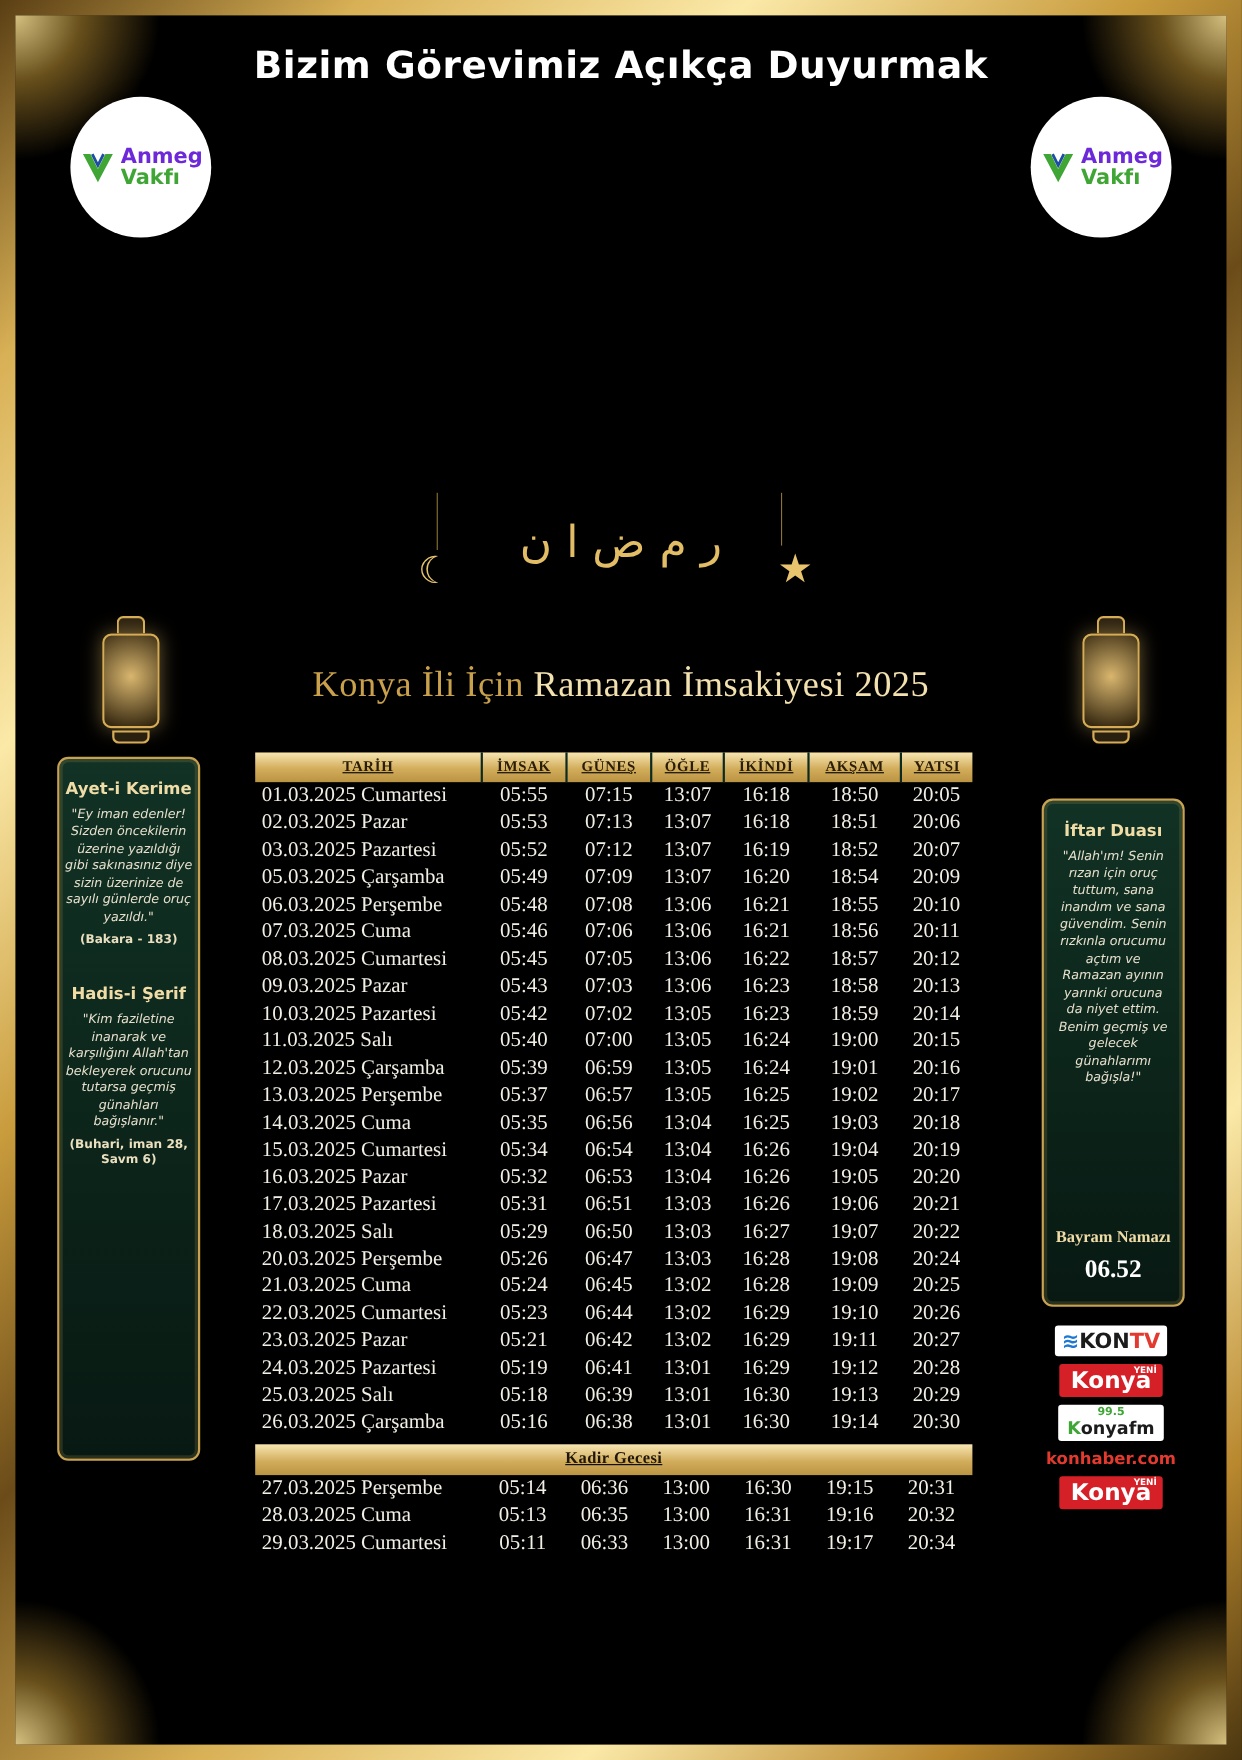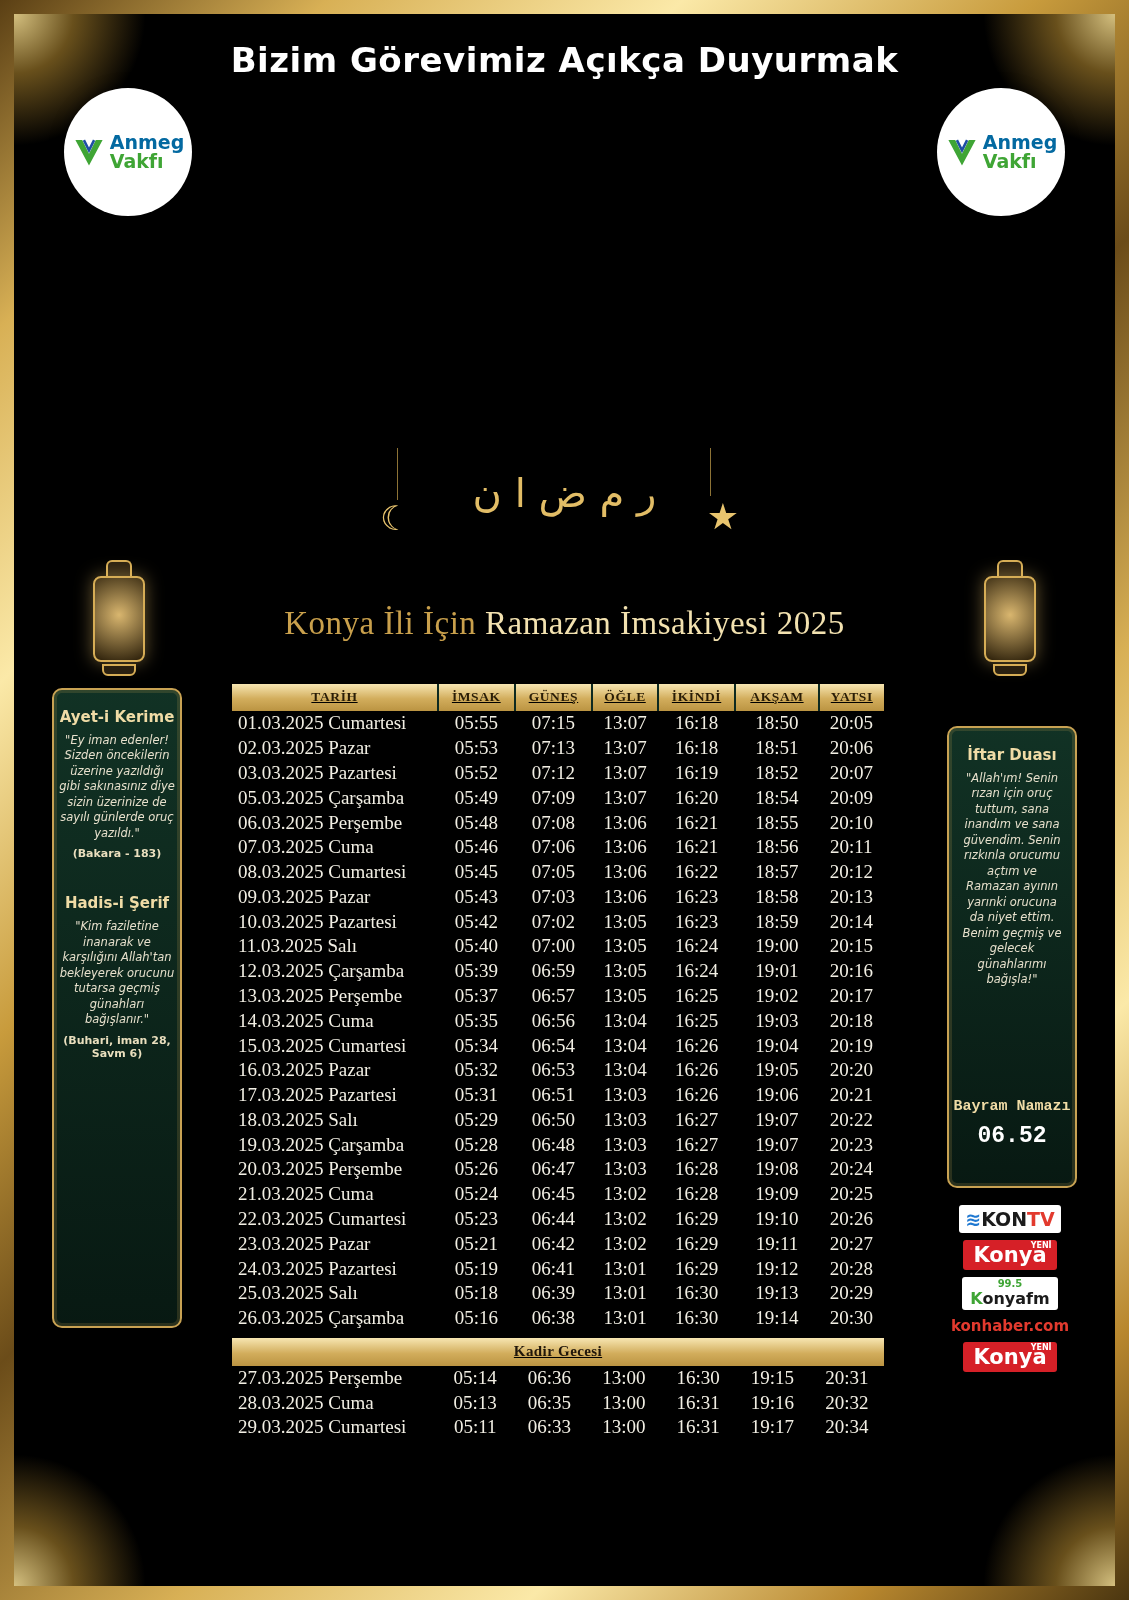--- a/index.html
+++ b/index.html
@@ -112,21 +112,21 @@
     background:#fff; z-index:10;
     display:flex; align-items:center; justify-content:center;
     box-shadow:0 0 14px rgba(0,0,0,.5);
   }
   .logo.left { top:88px; left:64px; }
   .logo.right { top:88px; right:64px; }
   .logo-inner { display:flex; align-items:center; gap:4px; }
   .logo-mark { width:34px; height:34px; position:relative; }
   .logo-mark svg { width:34px; height:34px; display:block; }
   .logo-text { line-height:1.0; font-family:"DejaVu Sans", sans-serif; font-weight:bold; font-size:19px; }
-  .logo-text .l1 { color:#0369a1; }
+  .logo-text .l1 { color:#6d28d9; }
   .logo-text .l2 { color:#3fa535; }
 
   
   .ornament {
     position:absolute; top:470px; left:50%; transform:translateX(-50%);
     width:320px; text-align:center; color:#e2bd66; z-index:8;
   }
   .ornament .calli { font-size:40px; letter-spacing:2px; font-family:"DejaVu Sans", sans-serif; }
   .moon {
     position:absolute; left:380px; top:498px; z-index:8; color:#e8c46e; font-size:34px;
@@ -213,21 +213,21 @@
     font-family:"DejaVu Sans", sans-serif;
     font-size:11.5px; line-height:1.35; color:#e7e0cc; font-style:italic;
   }
   .sidebox .src {
     font-family:"DejaVu Sans", sans-serif;
     font-size:11px; font-weight:bold; color:#eadfbe; margin-top:6px;
   }
   #left-box { left:52px; top:688px; width:130px; height:640px; padding:18px 4px; }
   #left-box .blockA { margin-bottom:34px; }
   #right-box { right:52px; top:726px; width:130px; height:462px; padding:18px 10px; }
-  .bayram { margin-top:8px; font-family:Liberation Mono, monospace; }
+  .bayram { margin-top:26px; font-family:Liberation Serif, serif; }
   .bayram .t { font-weight:bold; font-size:15px; color:#f0dca6; line-height:1.25; }
   .bayram .v { font-weight:bold; font-size:23px; color:#ffffff; margin-top:6px; }
 
   
   .media { position:absolute; right:44px; top:1205px; width:150px; z-index:9; text-align:center; }
   .media > div { margin-bottom:7px; }
   .m-kontv {
     background:#fff; border-radius:3px; padding:3px 6px;
     font-family:"DejaVu Sans", sans-serif; font-weight:bold; font-size:19px; color:#1b1b1b;
     display:inline-block;
@@ -500,29 +500,20 @@
           <tr>
             <td class="date">18.03.2025 Salı</td>
             <td>05:29</td>
             <td>06:50</td>
             <td>13:03</td>
             <td>16:27</td>
             <td>19:07</td>
             <td>20:22</td>
           </tr>
           <tr>
-            <td class="date">19.03.2025 Çarşamba</td>
-            <td>05:28</td>
-            <td>06:48</td>
-            <td>13:03</td>
-            <td>16:27</td>
-            <td>19:07</td>
-            <td>20:23</td>
-          </tr>
-          <tr>
             <td class="date">20.03.2025 Perşembe</td>
             <td>05:26</td>
             <td>06:47</td>
             <td>13:03</td>
             <td>16:28</td>
             <td>19:08</td>
             <td>20:24</td>
           </tr>
           <tr>
             <td class="date">21.03.2025 Cuma</td>

